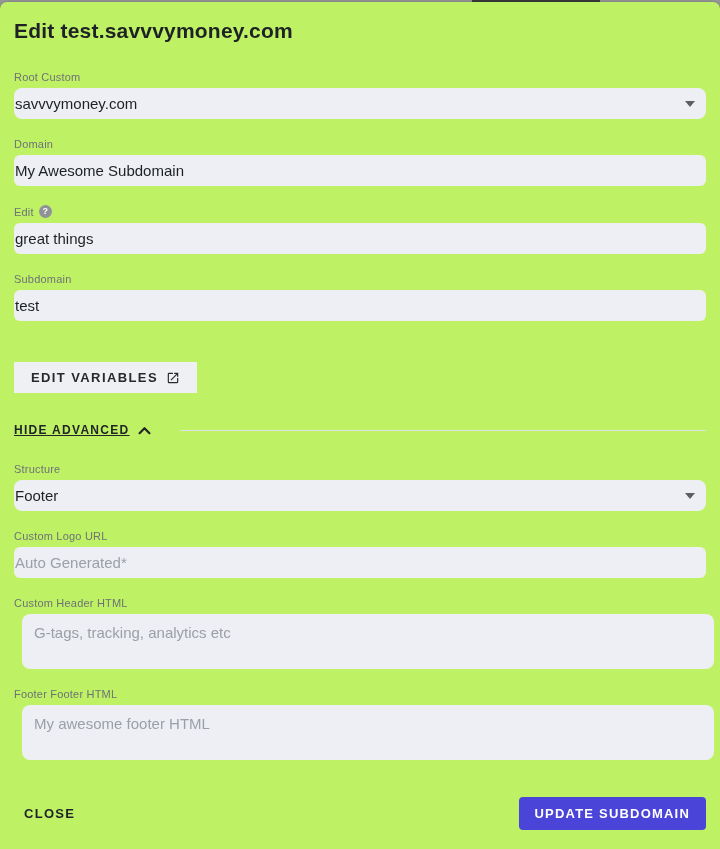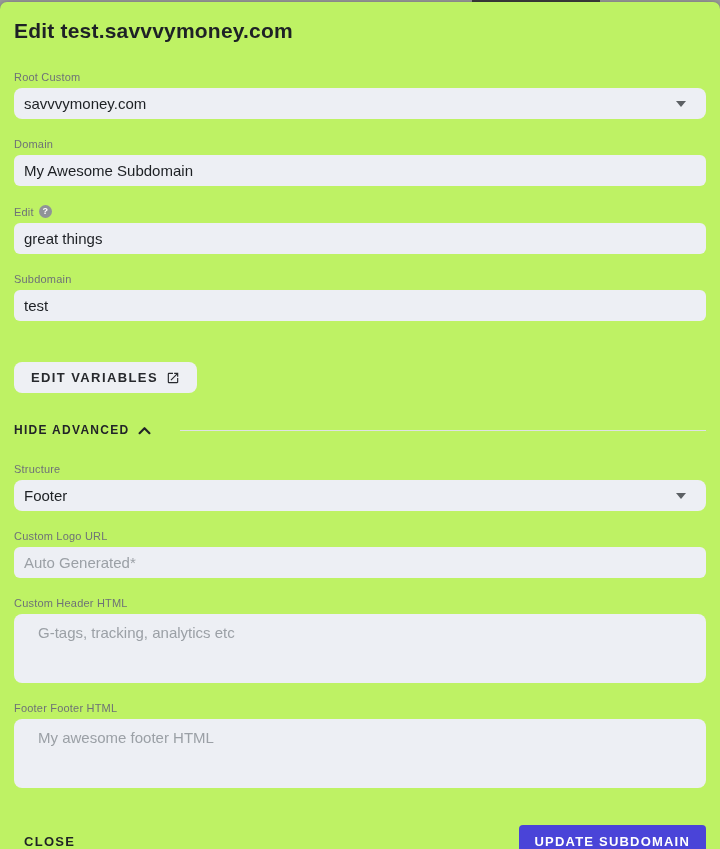--- a/index.html
+++ b/index.html
@@ -50,70 +50,72 @@
     font-size: 9px; font-weight: 700;
     display: inline-flex; align-items: center; justify-content: center;
     line-height: 1;
   }
   .control {
     width: 100%;
     height: 31px;
     background: #edeff4;
     border: none;
     border-radius: 8px;
-    padding: 0 10px;
+    padding: 0 1px;
     font-family: "Liberation Sans", sans-serif;
     font-size: 15px;
     color: #1d2024;
     display: flex; align-items: center;
   }
   input.control { display: block; line-height: 31px; border-radius: 6px; }
   .control::placeholder { color: #9ba0a6; opacity: 1; }
   .select-control { justify-content: space-between; cursor: pointer; }
   .select-value { color: #1d2024; }
   .caret-down {
     width: 0; height: 0;
     border-left: 5px solid transparent;
     border-right: 5px solid transparent;
     border-top: 6px solid #5c6064;
     margin-right: 10px;
   }
   textarea.control {
-    height: 69px;
-    padding: 9px 24px;
+    height: 55px;
+    padding: 9px 12px;
     resize: none;
     display: block;
     line-height: 1.35;
+    margin-left: 8px;
   }
   .edit-variables-btn {
     margin-top: 22px;
     height: 31px;
     background: #eef0f4;
     border: none;
-    border-radius: 8px;
+    border-radius: 0;
     padding: 0 17px;
     display: inline-flex; align-items: center; gap: 8px;
     font-family: "Liberation Sans", sans-serif;
     font-size: 13px; font-weight: 700;
     letter-spacing: 1.4px;
     color: #27292d;
     cursor: pointer;
   }
   .advanced-row {
     margin-top: 28px;
     display: flex; align-items: center;
   }
   .hide-advanced-btn {
     background: none; border: none; cursor: pointer;
     display: inline-flex; align-items: center; gap: 8px;
     font-family: "Liberation Sans", sans-serif;
     font-size: 12px; font-weight: 700;
     letter-spacing: 1.3px;
     color: #222428;
     padding: 2px 0;
+    text-decoration: underline;
   }
   .advanced-divider {
     flex: 1;
     height: 1px;
     background: #dfe1e4;
     margin-left: 29px;
   }
   .advanced-section { margin-top: 24px; }
   .footer-bar {
     margin-top: 37px;

